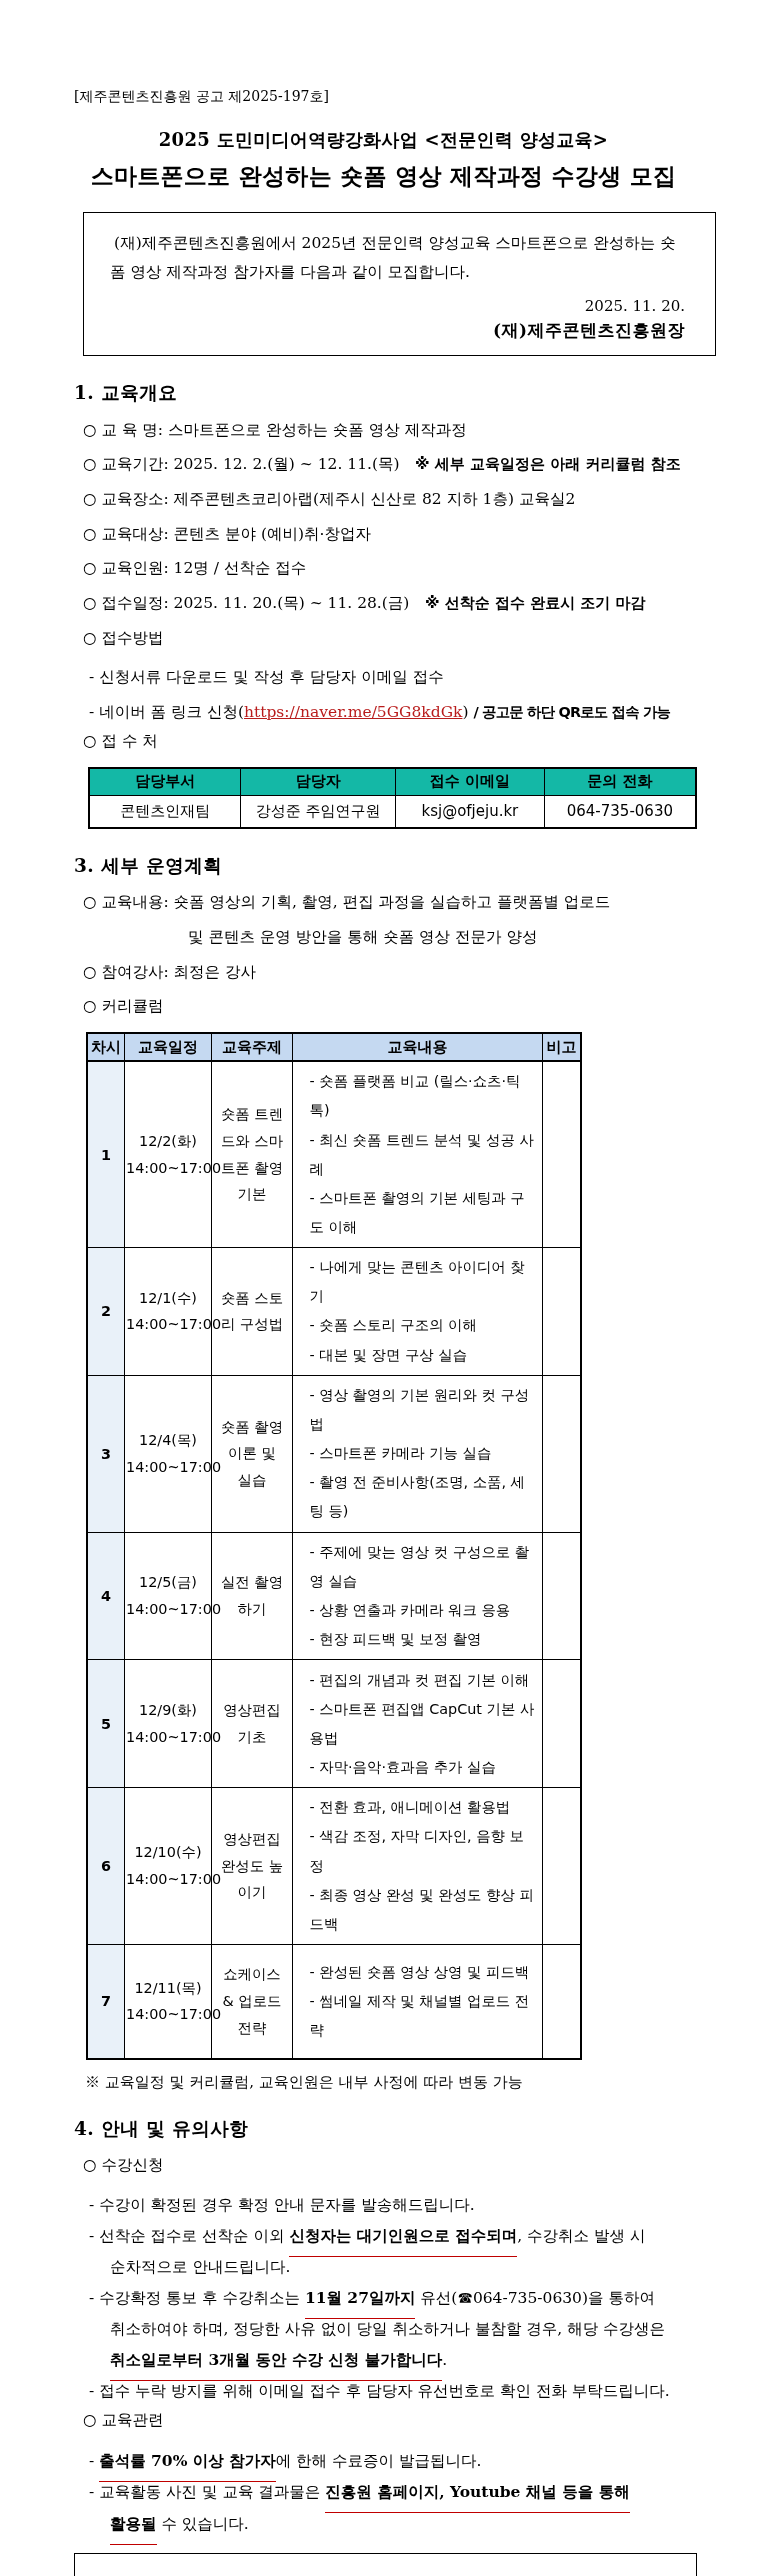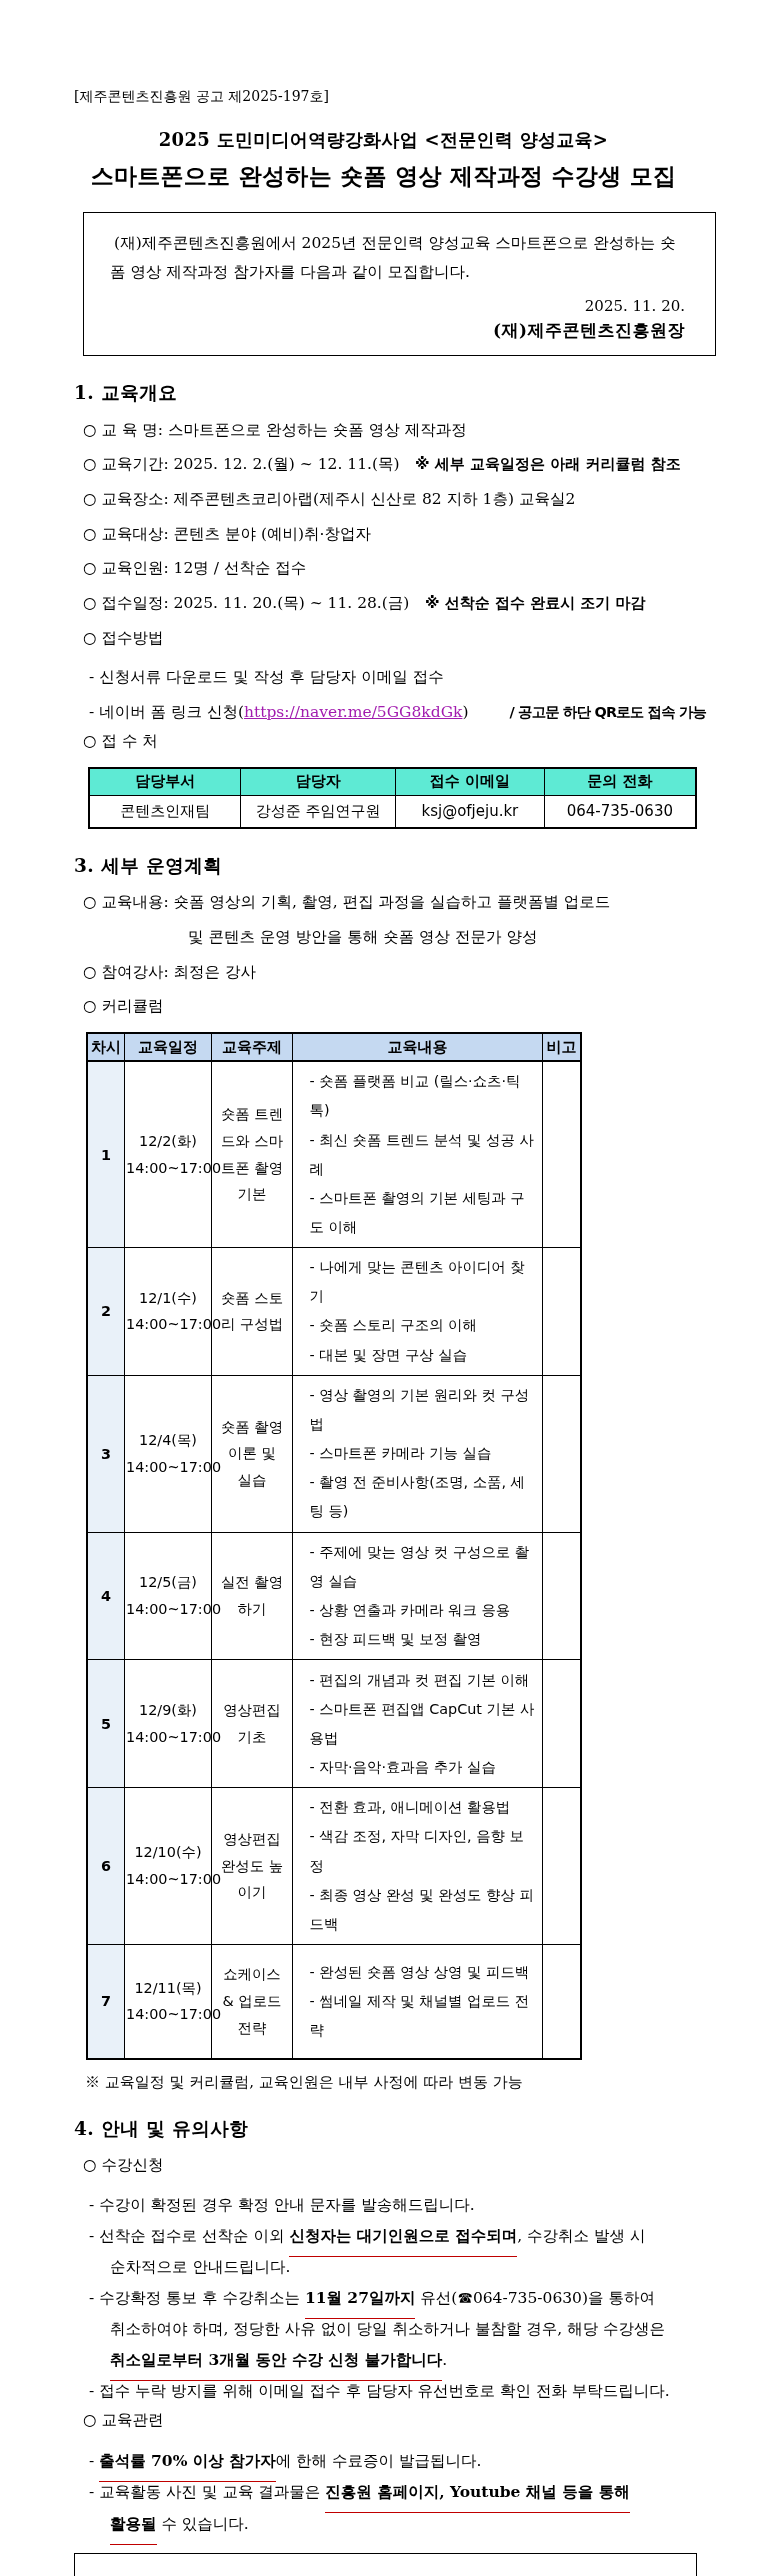--- a/index.html
+++ b/index.html
@@ -23,30 +23,30 @@
   .intro-signer{margin:4.1px 0 0;text-align:right;font-size:17px;font-weight:bold;letter-spacing:0.5px;}
   
   .sec{margin:24px 0 15.5px;padding:0 0 0 74px;font-size:18.5px;font-weight:bold;letter-spacing:0.5px;}
   .item{margin:0 0 15px;padding:0 0 0 83px;font-size:15.5px;line-height:1.27;}
   .subitem,.subcont{margin:0 0 0.5px;font-size:15.5px;line-height:1.93;}
   .subitem{padding-left:110px;text-indent:-21px;}
   .subcont{padding-left:110px;}
   .s2sub{margin-bottom:4.6px;}
   .cont2{padding-left:188px;}
   .bsans{font-family:"DejaVu Sans","Liberation Sans",sans-serif;font-weight:bold;font-size:15px;}
-  .cond{letter-spacing:-0.8px;font-size:14.4px;margin-left:36px;}
+  .cond{letter-spacing:-0.8px;font-size:14.4px;}
   .gap{display:inline-block;width:15.5px;}
-  .link{color:#a21caf;text-decoration:underline;cursor:pointer;}
+  .link{color:#b91c1c;text-decoration:underline;cursor:pointer;}
   .ru{font-weight:bold;border-bottom:1.5px solid #C00000;padding-bottom:11px;}
   .tbl-note{margin:13.4px 0 0;padding:0 0 0 85px;font-size:15px;}
   
   table{border-collapse:collapse;font-family:"DejaVu Sans","Liberation Sans",sans-serif;}
   .contact{margin:10.3px 0 0 88px;width:609px;border:2.1px solid #000;table-layout:fixed;}
   .contact th,.contact td{border:1px solid #000;text-align:center;font-size:15px;}
-  .contact th{background:#5eead4;height:24px;font-weight:bold;}
+  .contact th{background:#14b8a6;height:24px;font-weight:bold;}
   .contact td{height:29px;font-weight:normal;}
   
   .curriculum{margin:8.2px 0 0 86px;width:496px;border:2.1px solid #000;table-layout:fixed;}
   .curriculum th{background:#C5D9F1;border:1px solid #000;border-bottom:2.6px double #000;height:24px;font-size:15px;font-weight:bold;}
   .curriculum td{border:1px solid #000;vertical-align:middle;font-size:14.4px;}
   .curriculum tr.crow{height:114px;}
   .td-no{background:#E9F1F9;text-align:center;font-weight:bold;}
   .td-date{text-align:center;line-height:1.85;}
   .td-date span{display:block;}
   .td-topic{text-align:center;line-height:1.85;padding:0 7.2px;}

